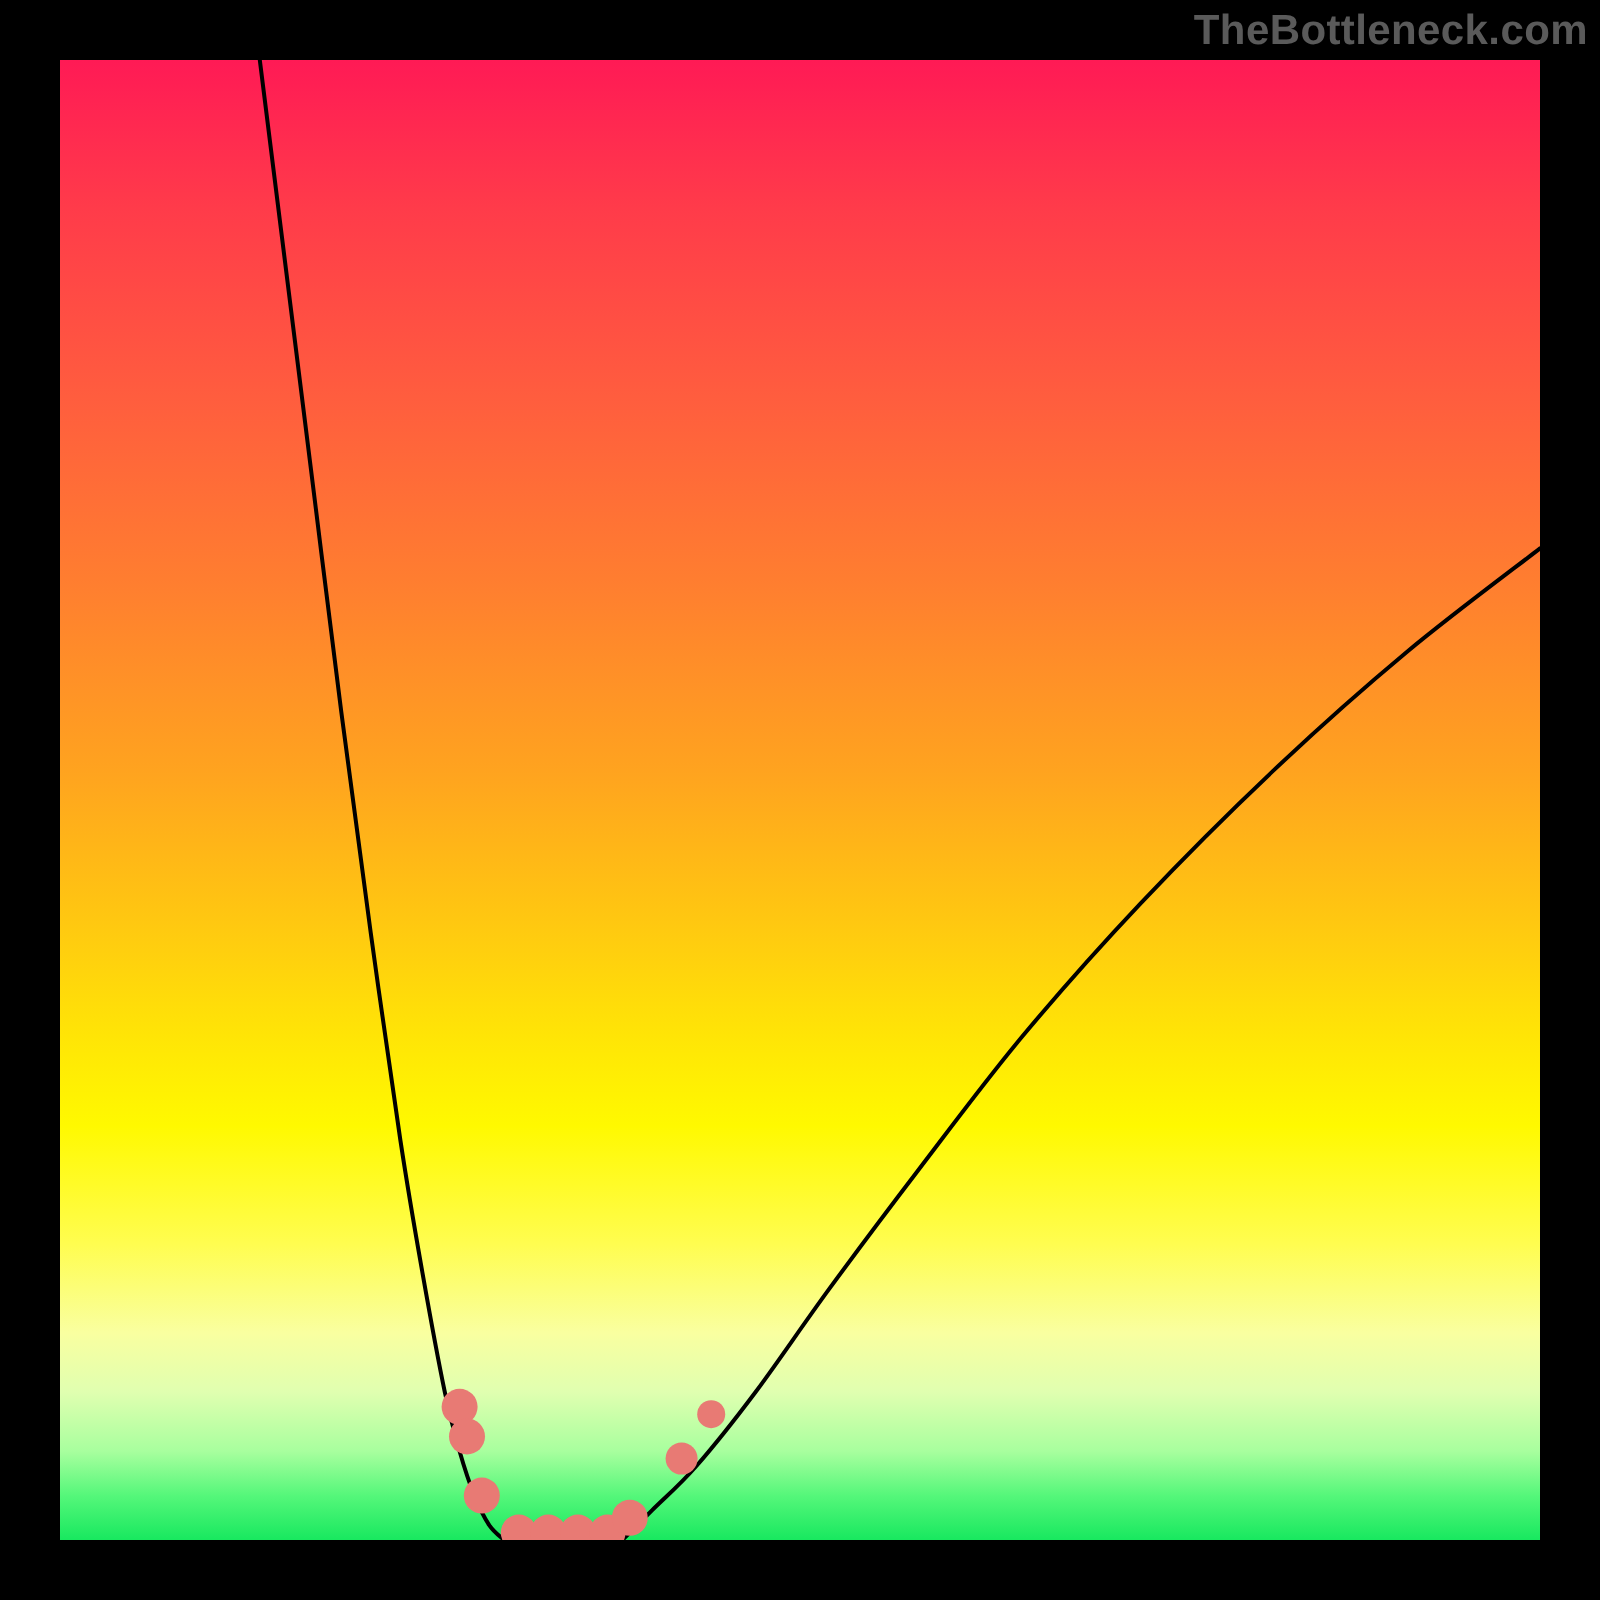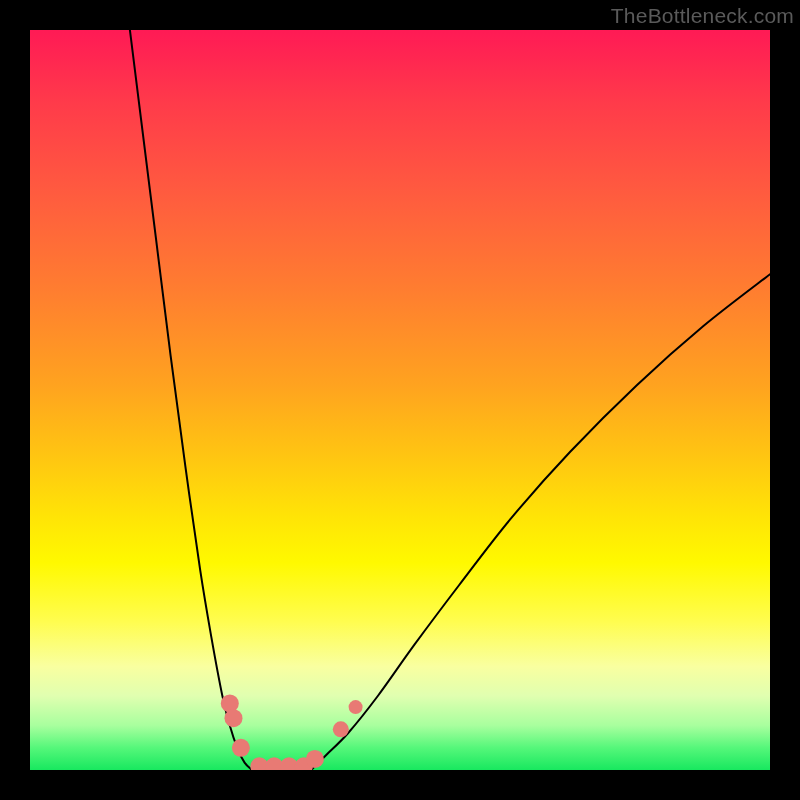--- a/index.html
+++ b/index.html
@@ -50,21 +50,21 @@
     width: 740px;
     height: 740px;
   }
   .watermark {
     position: absolute;
     top: 4px;
     right: 6px;
     color: #5a5a5a;
     font-size: 21px;
     letter-spacing: 0.2px;
-    font-weight: 400;
+    font-weight: 700;
   }
 </style>
 </head>
 <body>
 
 <div class="frame">
   <div class="watermark">TheBottleneck.com</div>
   <div class="plot-area">
     <svg class="curves" viewBox="0 0 740 740" preserveAspectRatio="none">
       <g id="series-group">

